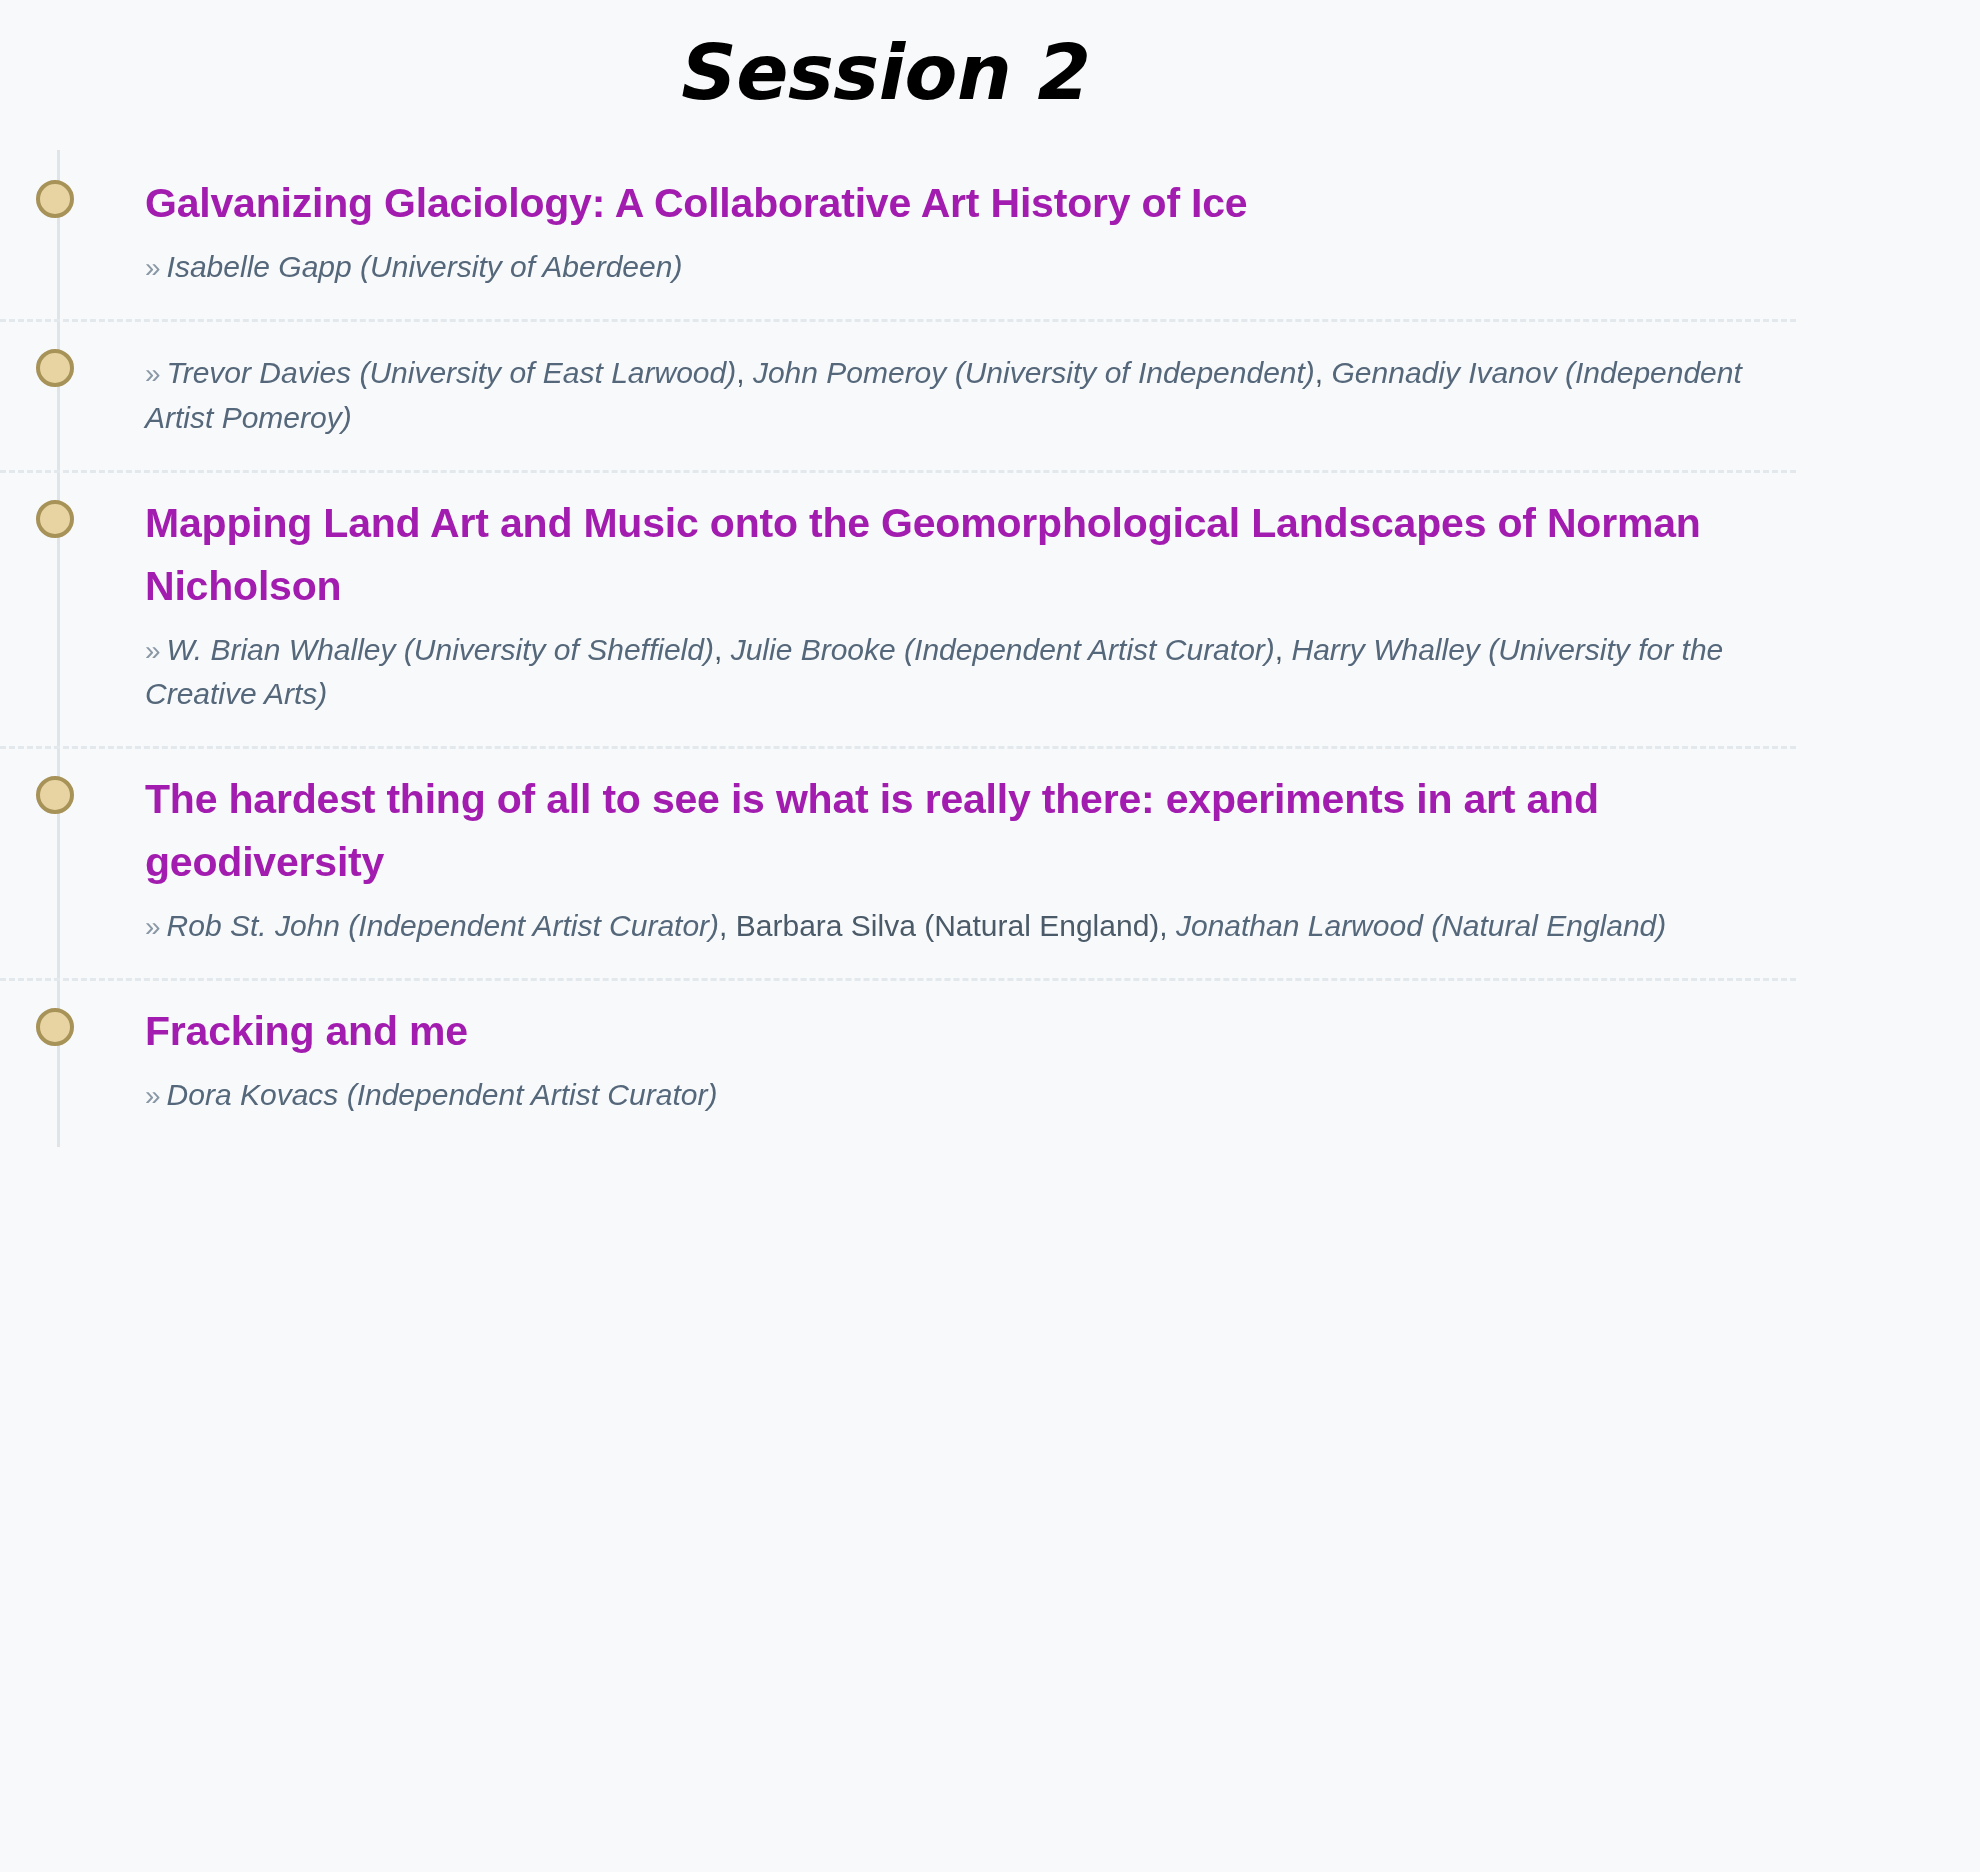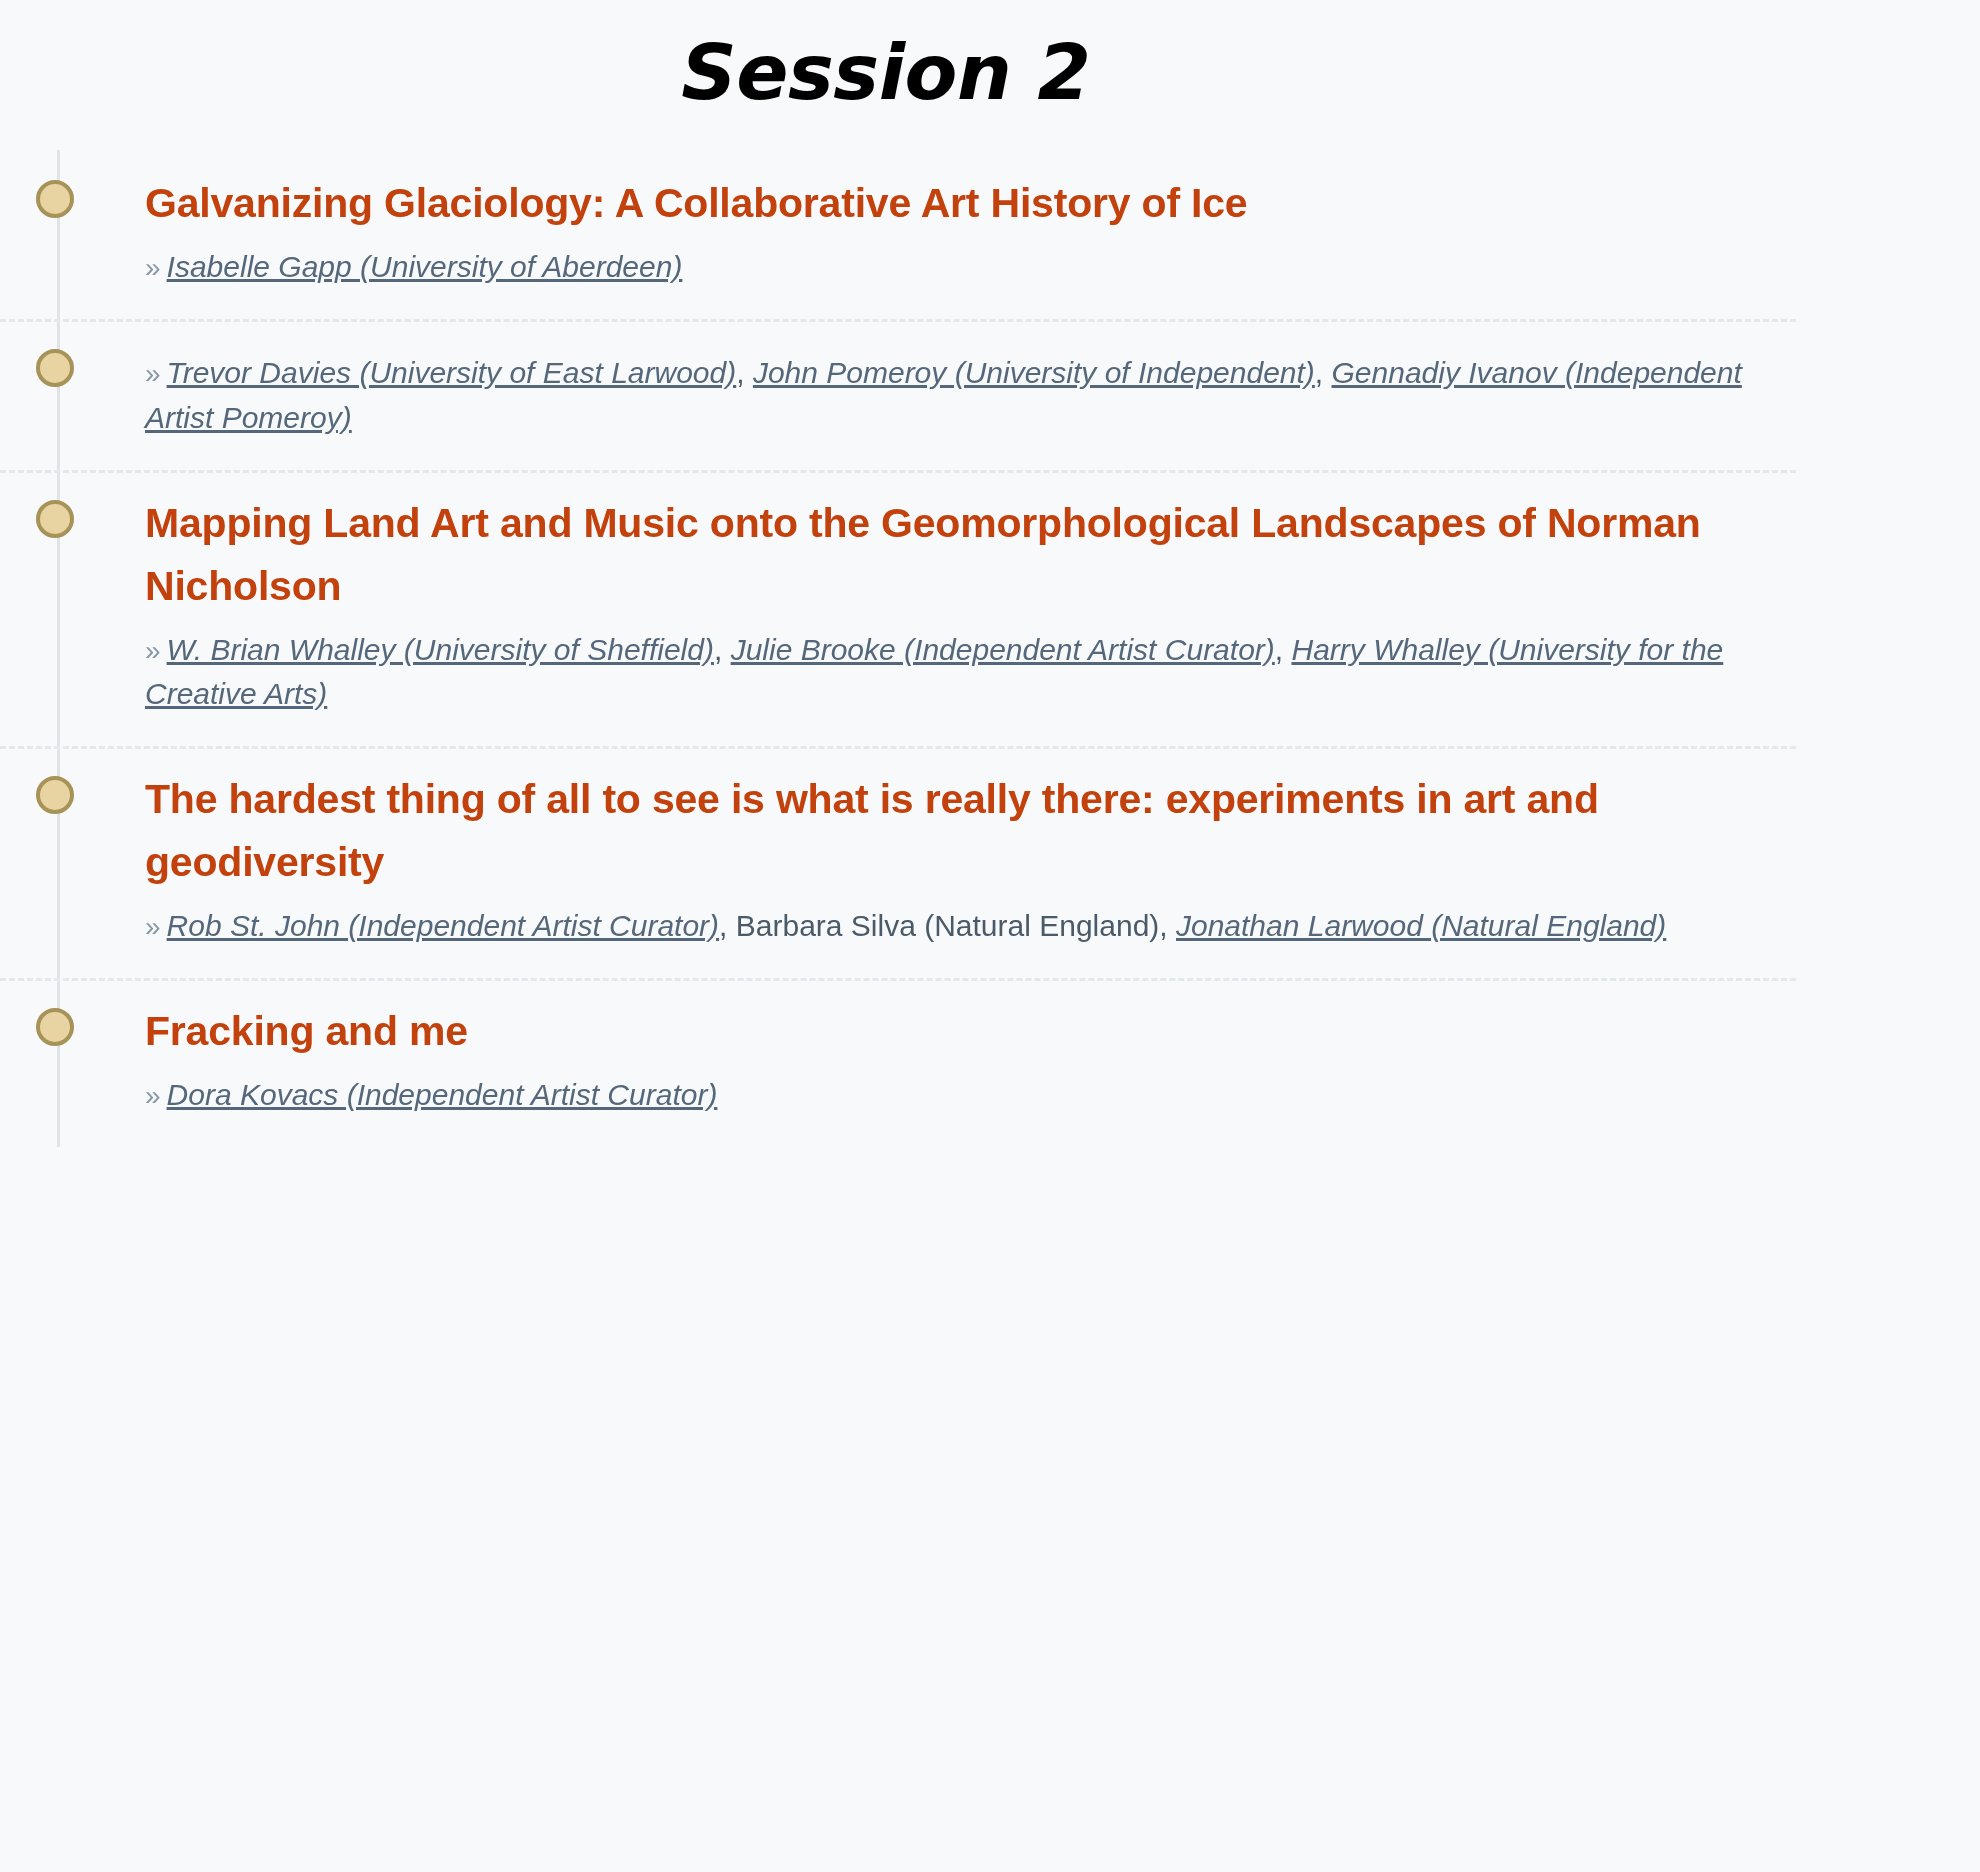--- a/index.html
+++ b/index.html
@@ -92,41 +92,40 @@
     box-sizing: border-box;
     z-index: 2;
   }
 
   .entry-title {
     margin: 0;
     font-family: "Liberation Sans", "DejaVu Sans", sans-serif;
     font-weight: 700;
     font-size: 41px;
     line-height: 1.53;
-    color: #c2410c;
+    color: #a21caf;
     letter-spacing: -0.2px;
   }
 
   .entry-authors {
     margin: 10px 0 0 0;
     font-size: 30px;
     line-height: 1.48;
     color: #4a5a68;
   }
 
   .guillemet {
     color: #8a98a6;
     font-style: normal;
     margin-right: 6px;
     font-size: 28px;
   }
 
   .author-link {
     font-style: italic;
-    text-decoration: underline;
     color: #55677a;
     cursor: pointer;
   }
 
   .author-plain {
     font-style: normal;
     text-decoration: none;
     color: #4a5a68;
   }
 

